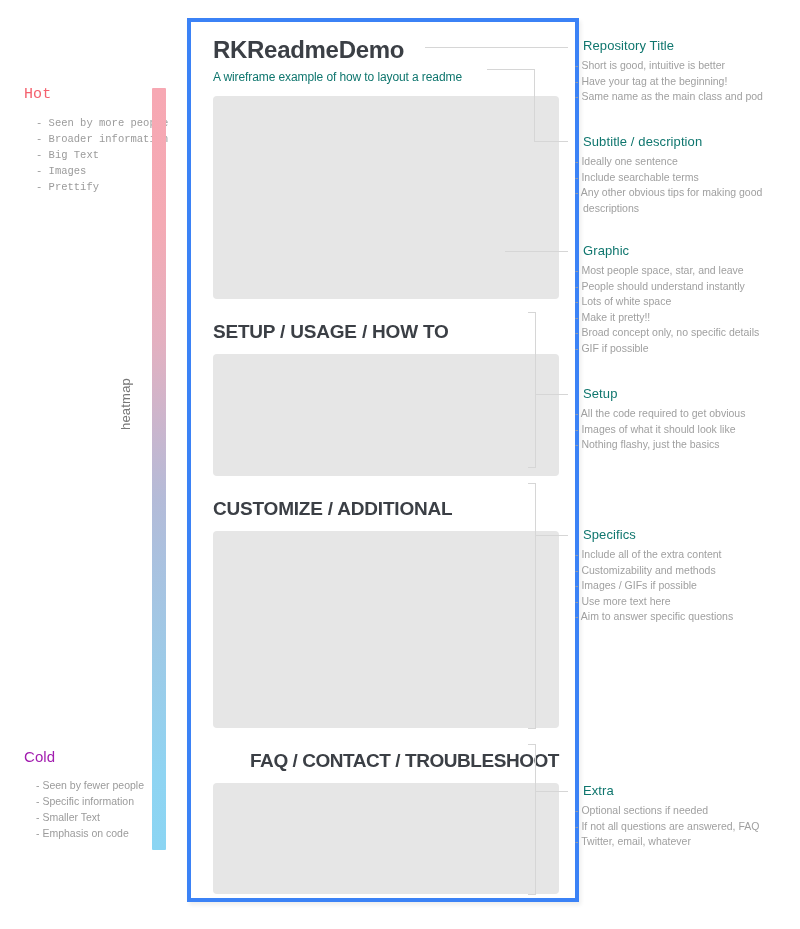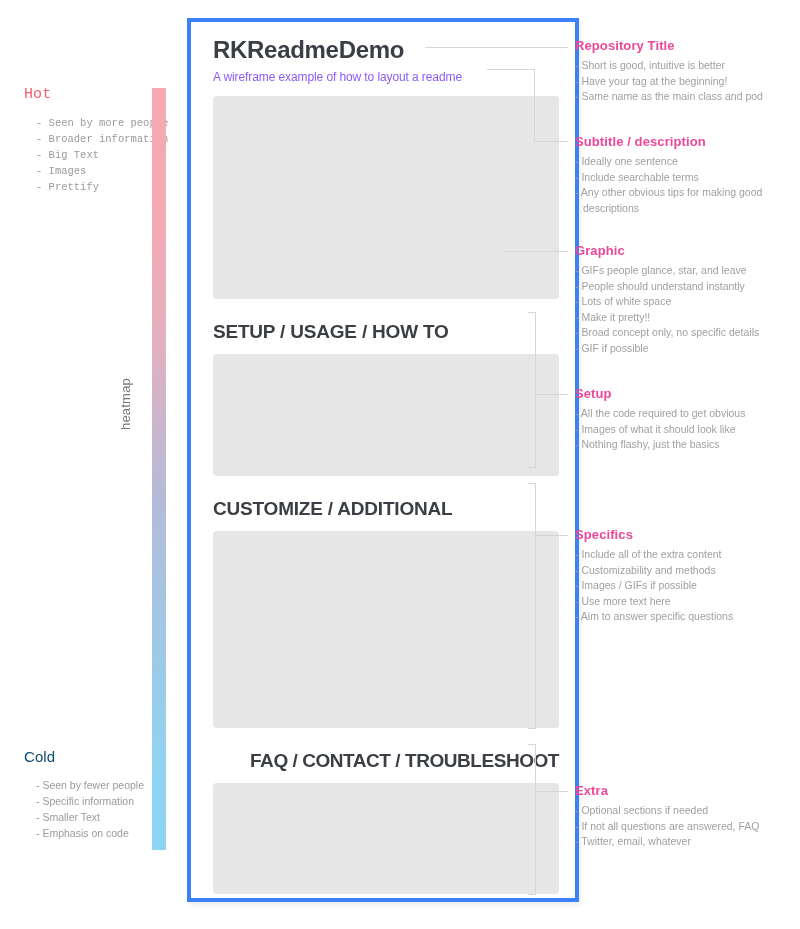--- a/index.html
+++ b/index.html
@@ -32,21 +32,21 @@
   .heat-group.hot  { top: 86px; font-family: Liberation Mono, monospace; }
   .heat-group.cold { top: 748px; }
 
   .heat-title {
     font-size: 15px;
     font-weight: 400;
     margin: 0 0 8px 0;
     letter-spacing: 0.1px;
   }
   .heat-title.hot  { color: #F4616E; }
-  .heat-title.cold { color: #0c4a6e; }
+  .heat-title.cold { color: #a21caf; }
 
   .heat-list {
     list-style: none;
     margin: 12px;
     padding: 0;
   }
   .heat-list li {
     font-size: 10.5px;
     line-height: 16px;
     color: #9b9b9b;
@@ -106,21 +106,21 @@
   .repo-title {
     margin: 0;
     font-size: 24px;
     font-weight: bold;
     color: #3b3f45;
     letter-spacing: -0.3px;
   }
   .repo-sub {
     margin: 6px 0 0 0;
     font-size: 12px;
-    color: #8b5cf6;
+    color: #0f766e;
     letter-spacing: -0.1px;
   }
 
   .placeholder {
     background: #e6e6e6;
     border-radius: 4px;
   }
   .ph-hero     { margin-top: 12px; height: 203px; }
   .ph-setup    { margin-top: 11px; height: 122px; }
   .ph-custom   { margin-top: 11px; height: 197px; }
@@ -137,24 +137,23 @@
   .sec-head.wide { letter-spacing: -0.45px; text-align: right; }
 
   
   .anno {
     position: absolute;
     left: 575px;
     width: 225px;
   }
   .anno-title {
     font-size: 13px;
-    color: #ec4899;
-    margin: 0 0 5px 0;
+    color: #0f766e;
+    margin: 0 0 5px 8px;
     letter-spacing: 0.1px;
-    font-weight: bold;
   }
   .anno-list {
     list-style: none;
     margin: 0;
     padding: 0;
   }
   .anno-list li {
     font-size: 10.5px;
     line-height: 15.5px;
     color: #a0a0a0;
@@ -254,21 +253,21 @@
   <ul class="anno-list">
     <li>- Ideally one sentence</li>
     <li>- Include searchable terms</li>
     <li>- Any other obvious tips for making good descriptions</li>
   </ul>
 </div>
 
 <div class="anno" style="top:243px;">
   <div class="anno-title">Graphic</div>
   <ul class="anno-list">
-    <li>- GIFs people glance, star, and leave</li>
+    <li>- Most people space, star, and leave</li>
     <li>- People should understand instantly</li>
     <li>- Lots of white space</li>
     <li>- Make it pretty!!</li>
     <li>- Broad concept only, no specific details</li>
     <li>- GIF if possible</li>
   </ul>
 </div>
 
 <div class="anno" style="top:386px;">
   <div class="anno-title">Setup</div>

